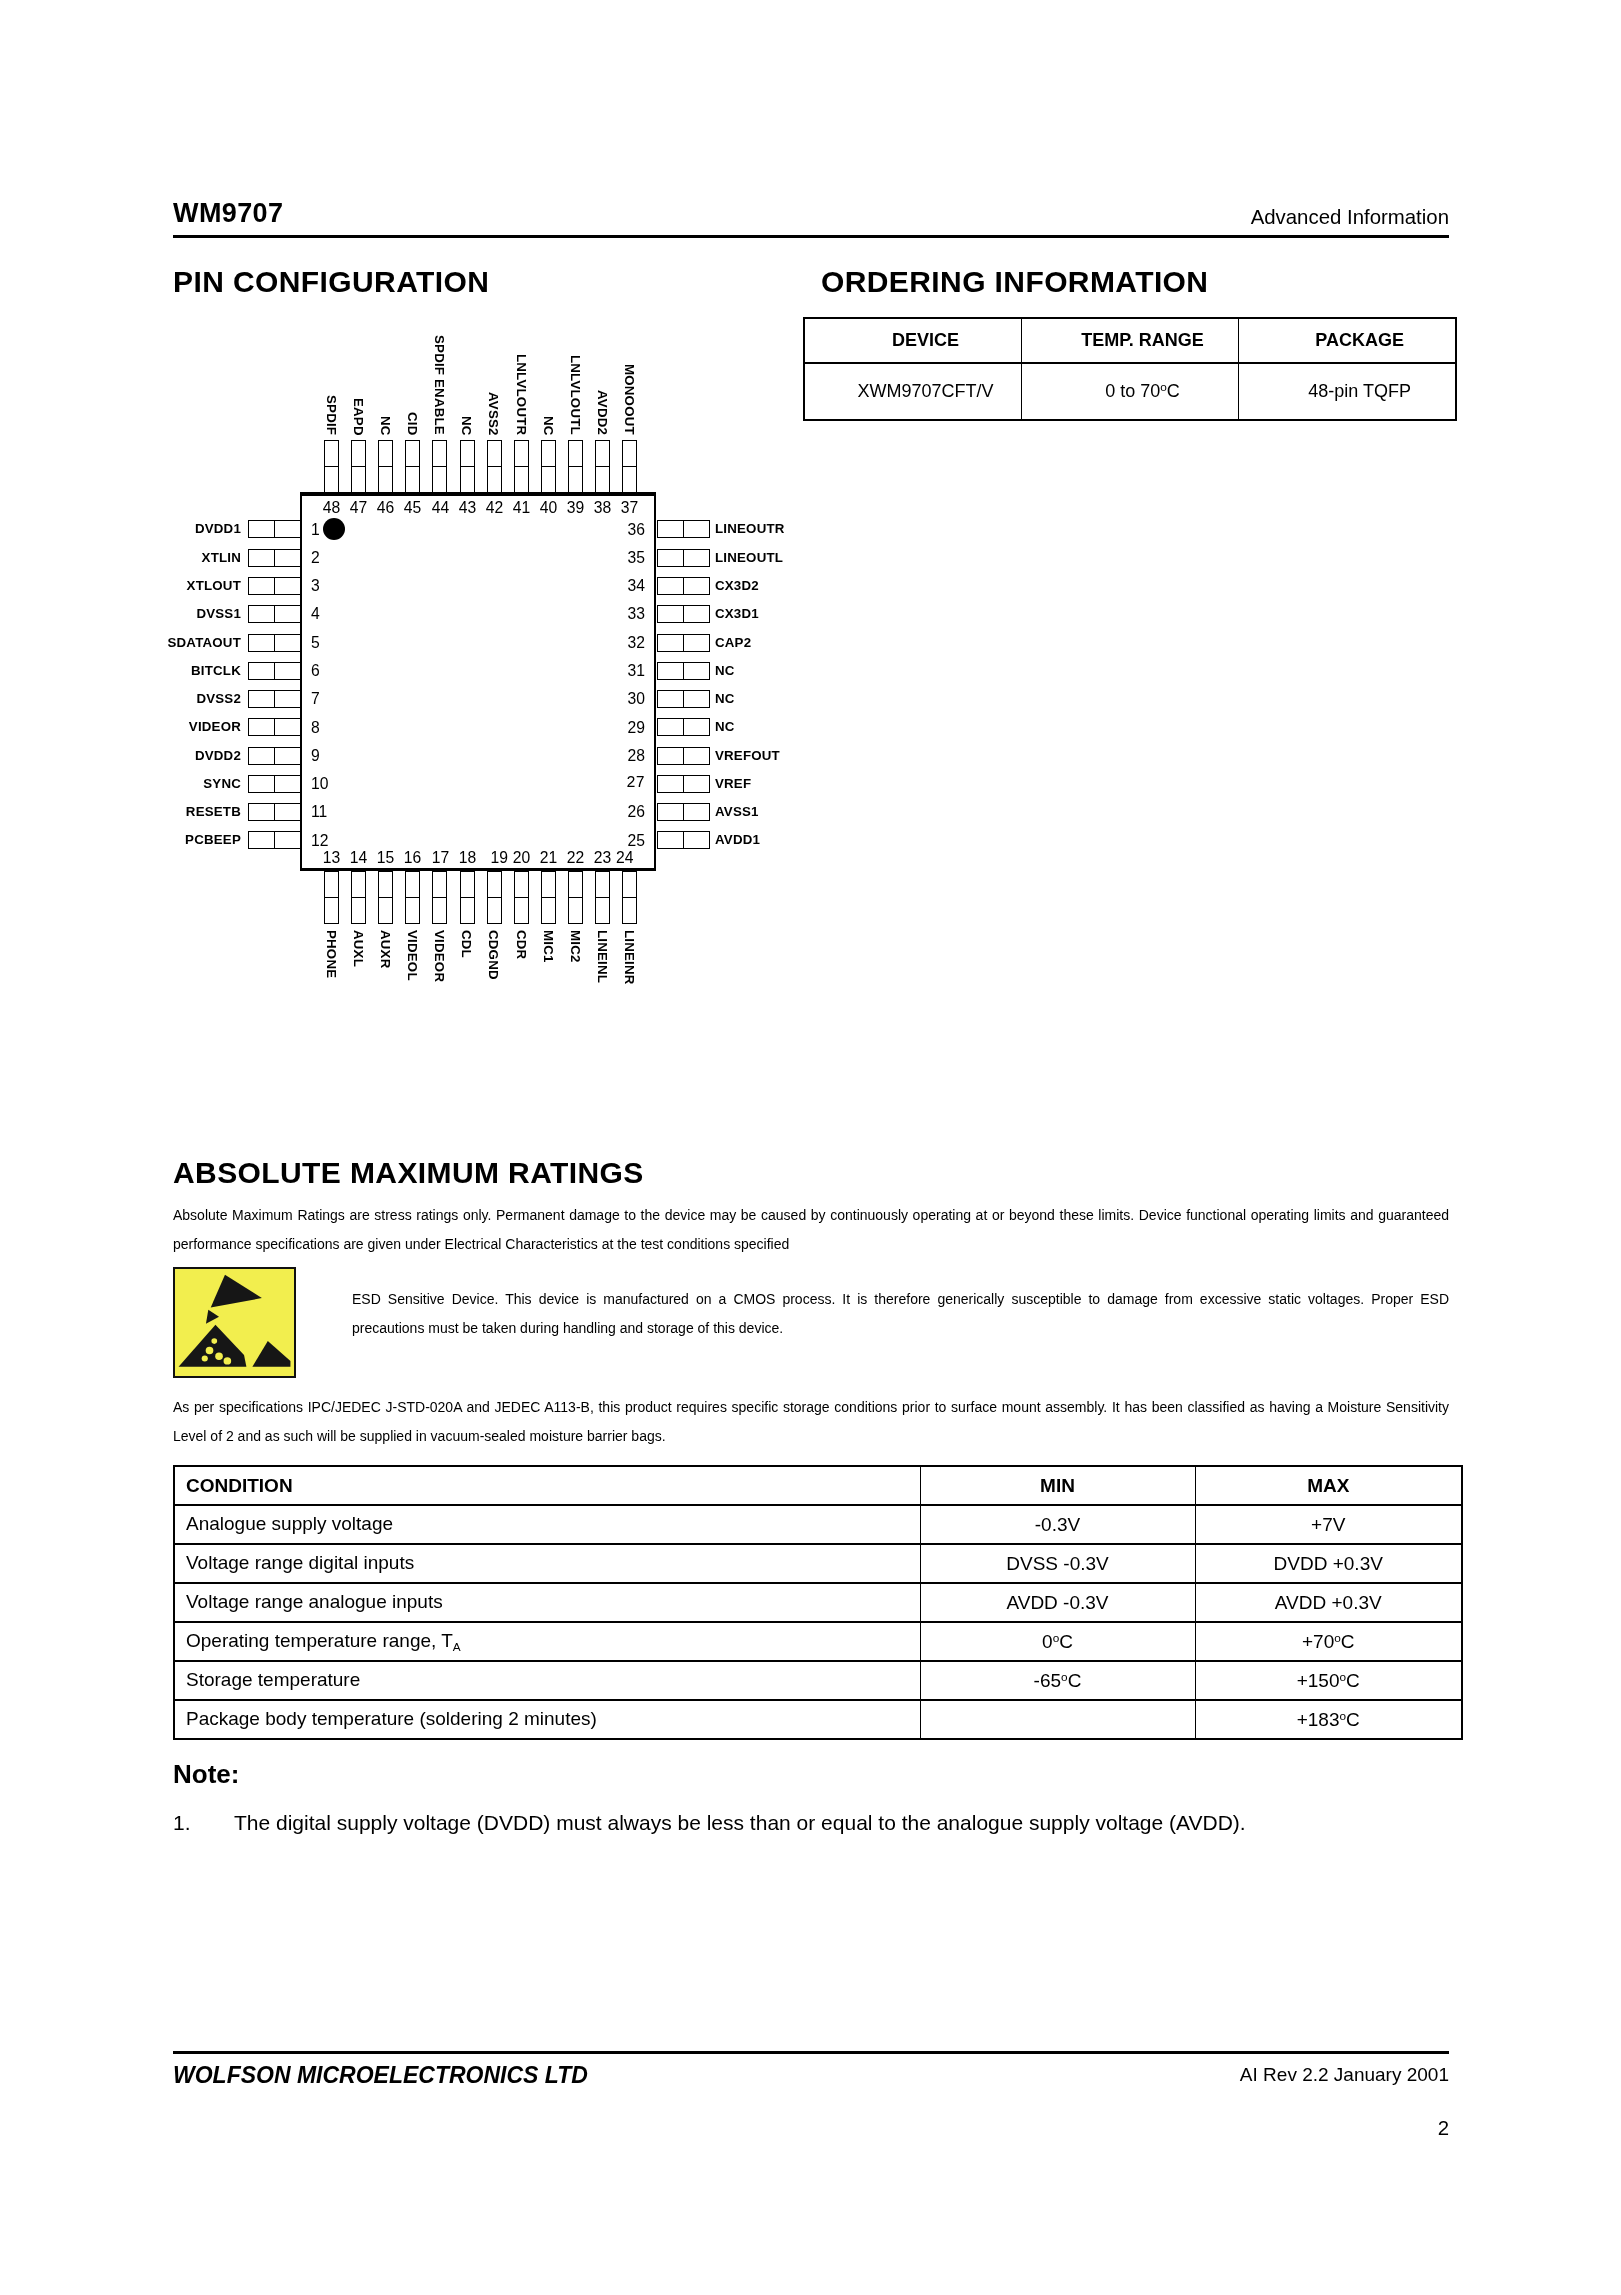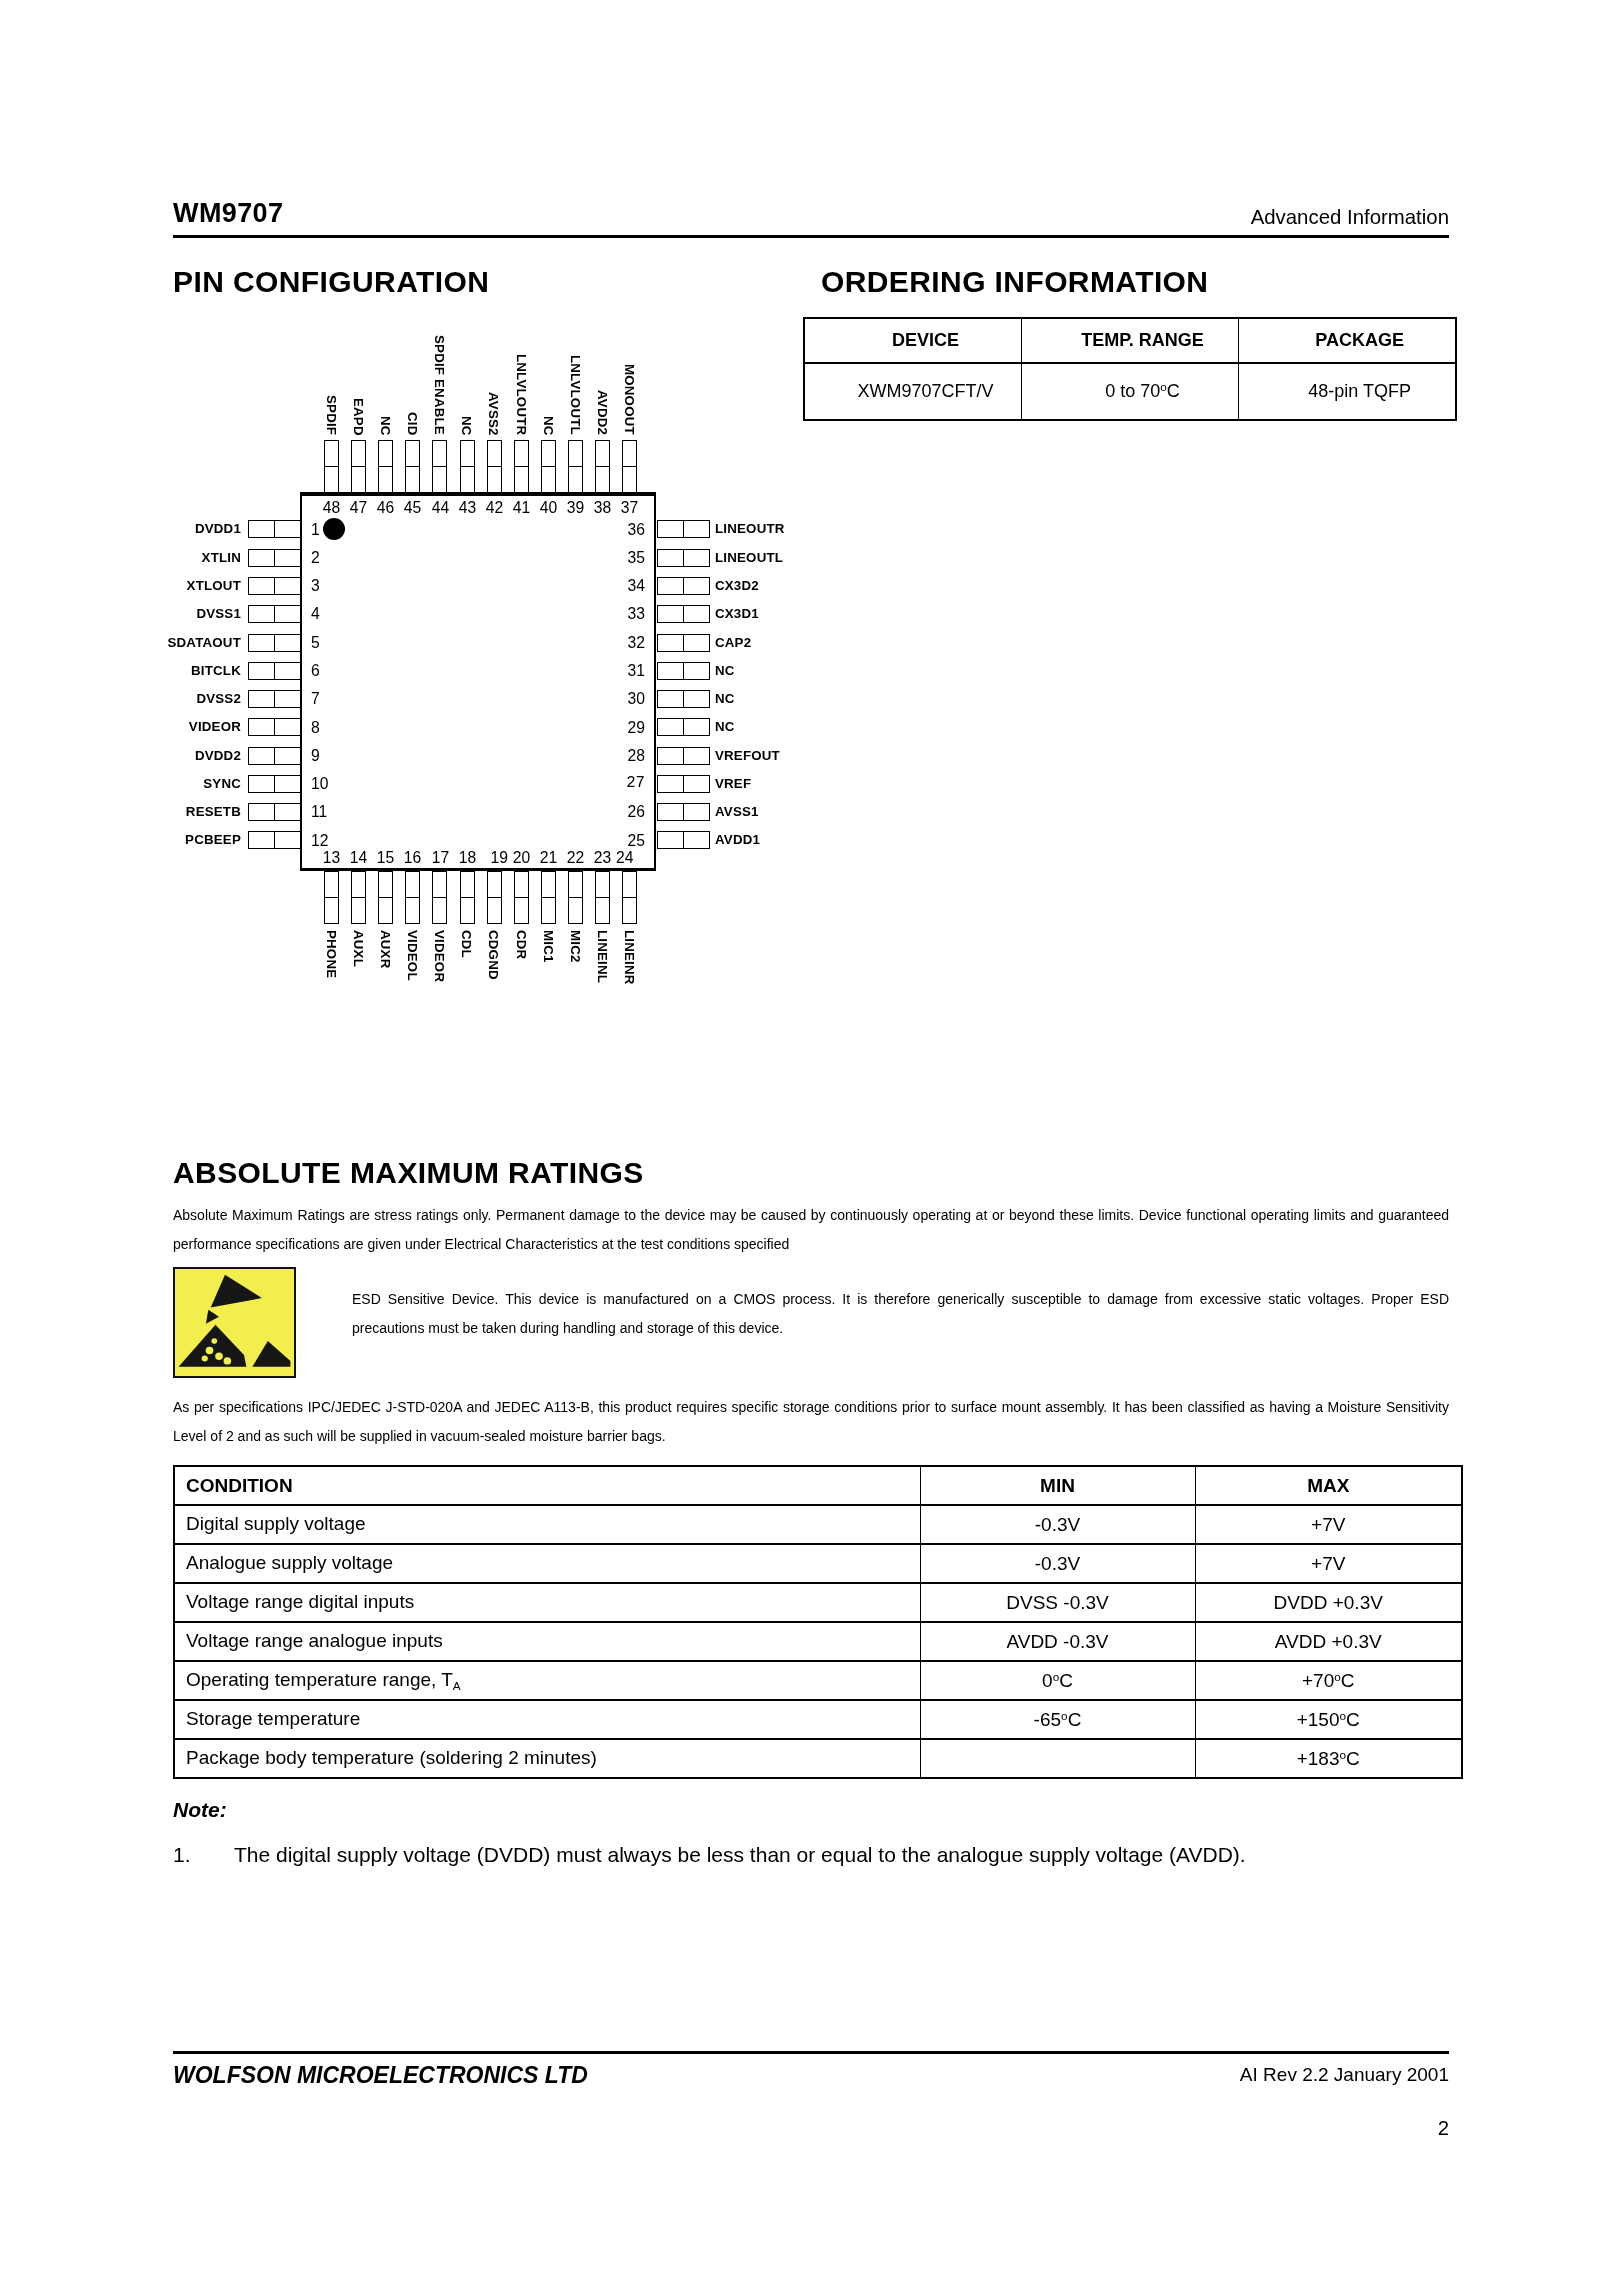--- a/index.html
+++ b/index.html
@@ -82,21 +82,21 @@
   .rattbl th,.rattbl td{
     border:1.6px solid #000;border-top-width:2.4px;border-bottom-width:2.4px;
     box-sizing:border-box;height:39px;font-size:19px;vertical-align:middle;
   }
   .rattbl .cond{text-align:left;padding-left:11px;}
   .rattbl .num{text-align:center;}
   .rattbl th{font-weight:bold;}
   .sup{font-size:11.8px;vertical-align:6.3px;}
   .sub{font-size:11.8px;vertical-align:-3.9px;}
   
-  .note-h{font-size:21px;font-weight:bold;margin-top:19px;font-style:italic;}
+  .note-h{font-size:26px;font-weight:bold;margin-top:19px;}
   .note-item{display:flex;margin-top:20.4px;font-size:21px;}
   .note-item .n{width:61px;flex:0 0 auto;}
   
   .footer{
     position:absolute;left:173px;right:173px;top:2051px;
     border-top:3.1px solid #000;padding-top:7.9px;
     display:flex;justify-content:space-between;align-items:flex-start;
   }
   .footer .co{font-size:23px;font-weight:bold;font-style:italic;}
   .footer .rev{font-size:19px;padding-top:2.4px;}
@@ -358,25 +358,20 @@
         <col style="width:275px">
         <col style="width:267px">
       </colgroup>
     <tbody>
         <tr>
       <th class="cond">CONDITION</th>
       <th class="num">MIN</th>
       <th class="num">MAX</th>
     </tr>
     <tr>
-      <td class="cond"><span>Digital supply voltage</span><span class="sub"></span></td>
-      <td class="num"><span>-0.3V</span><span class="sup"></span><span></span></td>
-      <td class="num"><span>+7V</span><span class="sup"></span><span></span></td>
-    </tr>
-    <tr>
       <td class="cond"><span>Analogue supply voltage</span><span class="sub"></span></td>
       <td class="num"><span>-0.3V</span><span class="sup"></span><span></span></td>
       <td class="num"><span>+7V</span><span class="sup"></span><span></span></td>
     </tr>
     <tr>
       <td class="cond"><span>Voltage range digital inputs</span><span class="sub"></span></td>
       <td class="num"><span>DVSS -0.3V</span><span class="sup"></span><span></span></td>
       <td class="num"><span>DVDD +0.3V</span><span class="sup"></span><span></span></td>
     </tr>
     <tr>

